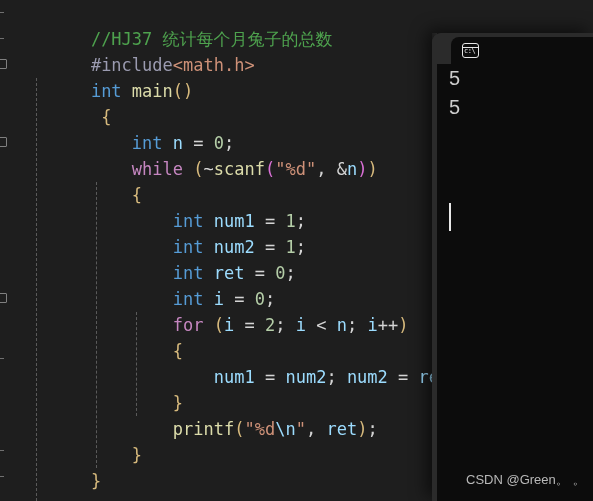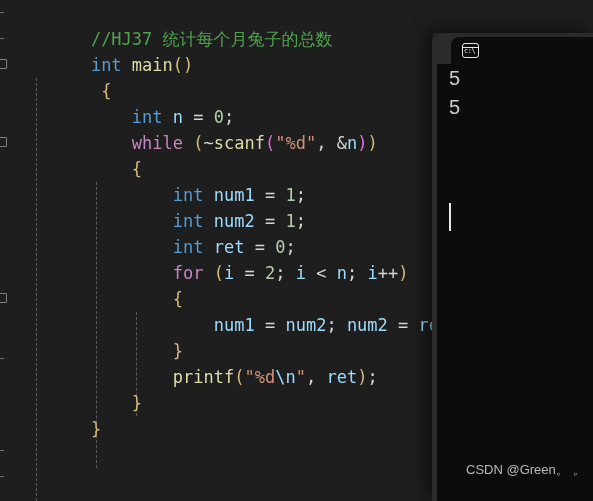--- a/index.html
+++ b/index.html
@@ -188,21 +188,21 @@
     left: 12px;
     top: 139px;
     width: 2px;
     height: 28px;
     background: #e8e8e8;
   }
 
   #watermark {
     position: absolute;
     left: 29px;
-    bottom: 22px;
+    bottom: 12px;
     font-family: "Liberation Sans", sans-serif;
     font-size: 13px;
     color: #b9b9b9;
     white-space: pre;
   }
 
   
   #terminal-edge {
     position: absolute;
     left: 432px;
@@ -233,20 +233,23 @@
       <div class="fold-dash" style="top:450px;"></div>
       <div class="fold-dash" style="top:476px;"></div>
     </div>
 
     <div class="code-lines">
 
       <div class="line">
         <span class="code-text"><span class="tok-comment">//HJ37 统计每个月兔子的总数</span></span>
       </div>
 
+      <div class="line">
+        <span class="code-text"><span class="tok-pre">#include</span><span class="tok-inc">&lt;math.h&gt;</span></span>
+      </div>
 
       <div class="line">
         <span class="code-text"><span class="tok-kw">int</span><span class="tok-op"> </span><span class="tok-fn">main</span><span class="tok-brace1">()</span></span>
       </div>
 
       <div class="line">
         <span class="code-text"><span class="tok-brace1"> {</span></span>
       </div>
 
       <div class="line">
@@ -266,20 +269,23 @@
       </div>
 
       <div class="line">
         <span class="code-text"><span class="tok-op">        </span><span class="tok-kw">int</span> <span class="tok-var">num2</span> <span class="tok-op">=</span> <span class="tok-num">1</span><span class="tok-op">;</span></span>
       </div>
 
       <div class="line">
         <span class="code-text"><span class="tok-op">        </span><span class="tok-kw">int</span> <span class="tok-var">ret</span> <span class="tok-op">=</span> <span class="tok-num">0</span><span class="tok-op">;</span></span>
       </div>
 
+      <div class="line">
+        <span class="code-text"><span class="tok-op">        </span><span class="tok-kw">int</span> <span class="tok-var">i</span> <span class="tok-op">=</span> <span class="tok-num">0</span><span class="tok-op">;</span></span>
+      </div>
 
       <div class="line">
         <span class="code-text"><span class="tok-op">        </span><span class="tok-ctl">for</span> <span class="tok-brace1">(</span><span class="tok-var">i</span> <span class="tok-op">=</span> <span class="tok-num">2</span><span class="tok-op">;</span> <span class="tok-var">i</span> <span class="tok-op">&lt;</span> <span class="tok-var">n</span><span class="tok-op">;</span> <span class="tok-var">i</span><span class="tok-op">++</span><span class="tok-brace1">)</span></span>
       </div>
 
       <div class="line">
         <span class="code-text"><span class="tok-op">        </span><span class="tok-brace1">{</span></span>
       </div>
 
 

